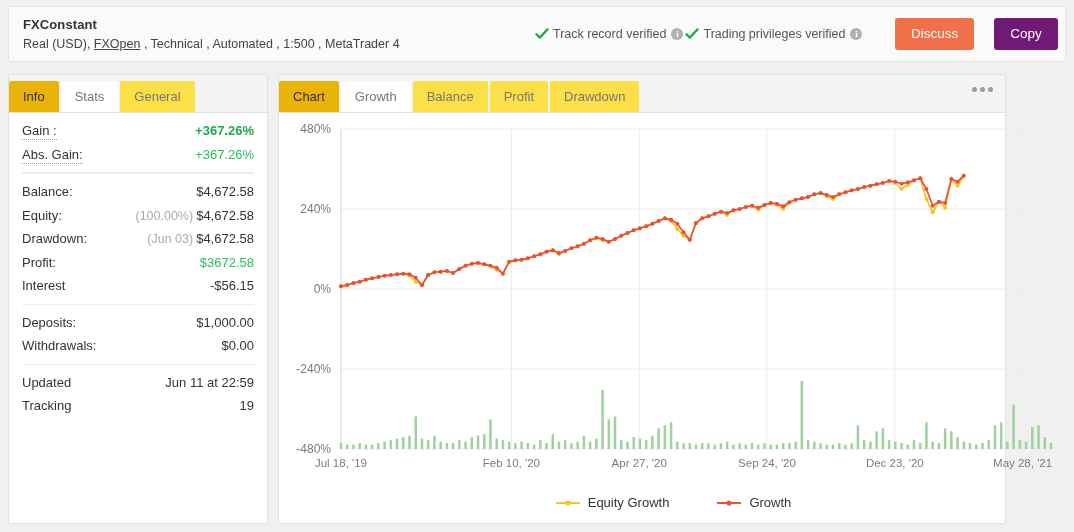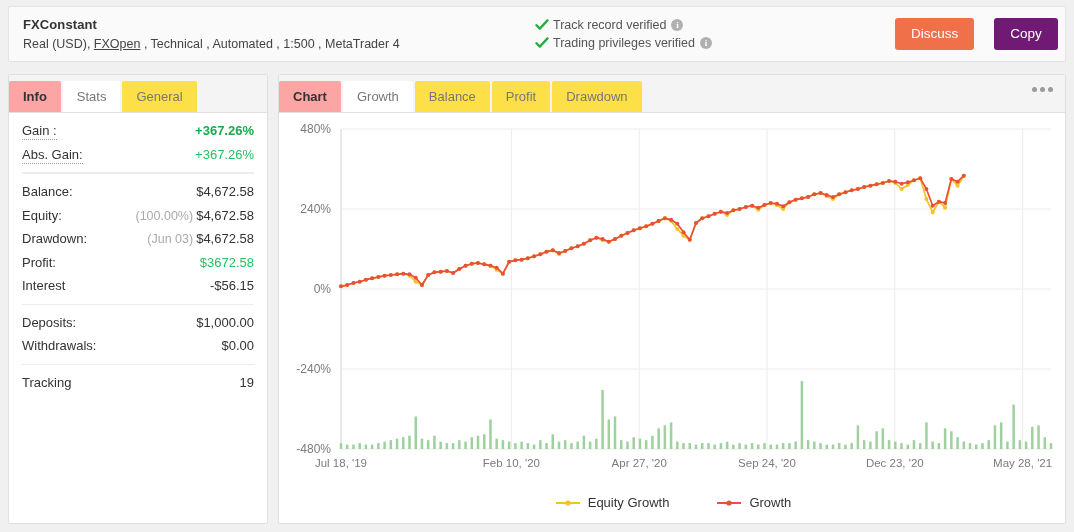--- a/index.html
+++ b/index.html
@@ -29,21 +29,21 @@
   }
   .acct-meta {
     font-size: 12.5px; color: #444; line-height: 18px; margin-top: 2px;
     white-space: nowrap;
   }
   .acct-meta a {
     color: #444; text-decoration: underline;
   }
   .hdr-verify {
     flex: 0 0 auto; width: 360px;
-    display: flex; flex-direction: column; gap: 2px;
+    display: flex; flex-direction: row; gap: 2px;
     margin-left: 6px;
   }
   .vrow {
     display: flex; align-items: center;
     font-size: 12.5px; color: #555; line-height: 16px;
     white-space: nowrap;
   }
   .check {
     display: inline-block; width: 14px; height: 14px;
     margin-right: 4px; position: relative; flex: 0 0 auto;
@@ -89,21 +89,21 @@
     font-size: 13px; color: #777;
     padding: 0 14px; height: 31px; line-height: 31px;
     background: #fde047; cursor: pointer;
     margin-right: 2px;
     border-radius: 2px 2px 0 0;
   }
   .tab.active {
     background: #fff; color: #777;
   }
   .tab.heading {
-    background: #fca5a5; color: #333; font-weight: bold;
+    background: #eab308; color: #333; font-weight: normal;
     cursor: default;
   }
 
   .stats { padding: 0 13px; }
   .srow {
     display: flex; justify-content: space-between; align-items: baseline;
     font-size: 13px; color: #333;
     height: 23.5px; line-height: 23.5px;
     white-space: nowrap;
   }
@@ -115,21 +115,21 @@
   .srow .lbl.bold { font-weight: normal; }
   .srow .val { color: #333; text-align: right; }
   .srow .val.green { color: #1aab4b; font-weight: bold; }
   .srow .val.green-n { color: #28c060; }
   .srow .val.green-p { color: #27c25c; }
   .muted { color: #aaa; font-size: 12.5px; margin-right: 3px; }
   .sgroup { padding: 6px 0; }
   .sdiv { height: 1px; background: #ededed; margin: 0 13px; }
 
   
-  .right-panel { left: 278px; top: 74px; width: 788px; height: 450px; }
+  .right-panel { left: 278px; top: 74px; width: 728px; height: 450px; }
   .chart-tabbar { position: relative; }
   .dots {
     position: absolute; right: 12px; top: 12px;
     display: flex; gap: 3px; cursor: pointer;
   }
   .dots i {
     width: 5px; height: 5px; border-radius: 50%;
     background: #9b9b9b; display: block;
   }
 
@@ -237,20 +237,24 @@
       </div>
       <div class="srow">
         <span class="lbl">Withdrawals:</span>
         <span class="val">$0.00</span>
       </div>
     </div>
   </div>
   <div class="sdiv"></div>
   <div class="stats">
     <div class="sgroup">
+      <div class="srow">
+        <span class="lbl">Updated</span>
+        <span class="val">Jun 11 at 22:59</span>
+      </div>
       <div class="srow">
         <span class="lbl">Tracking</span>
         <span class="val">19</span>
       </div>
     </div>
   </div>
 </div>
 
 <div class="panel right-panel">
   <div class="tabbar chart-tabbar">

